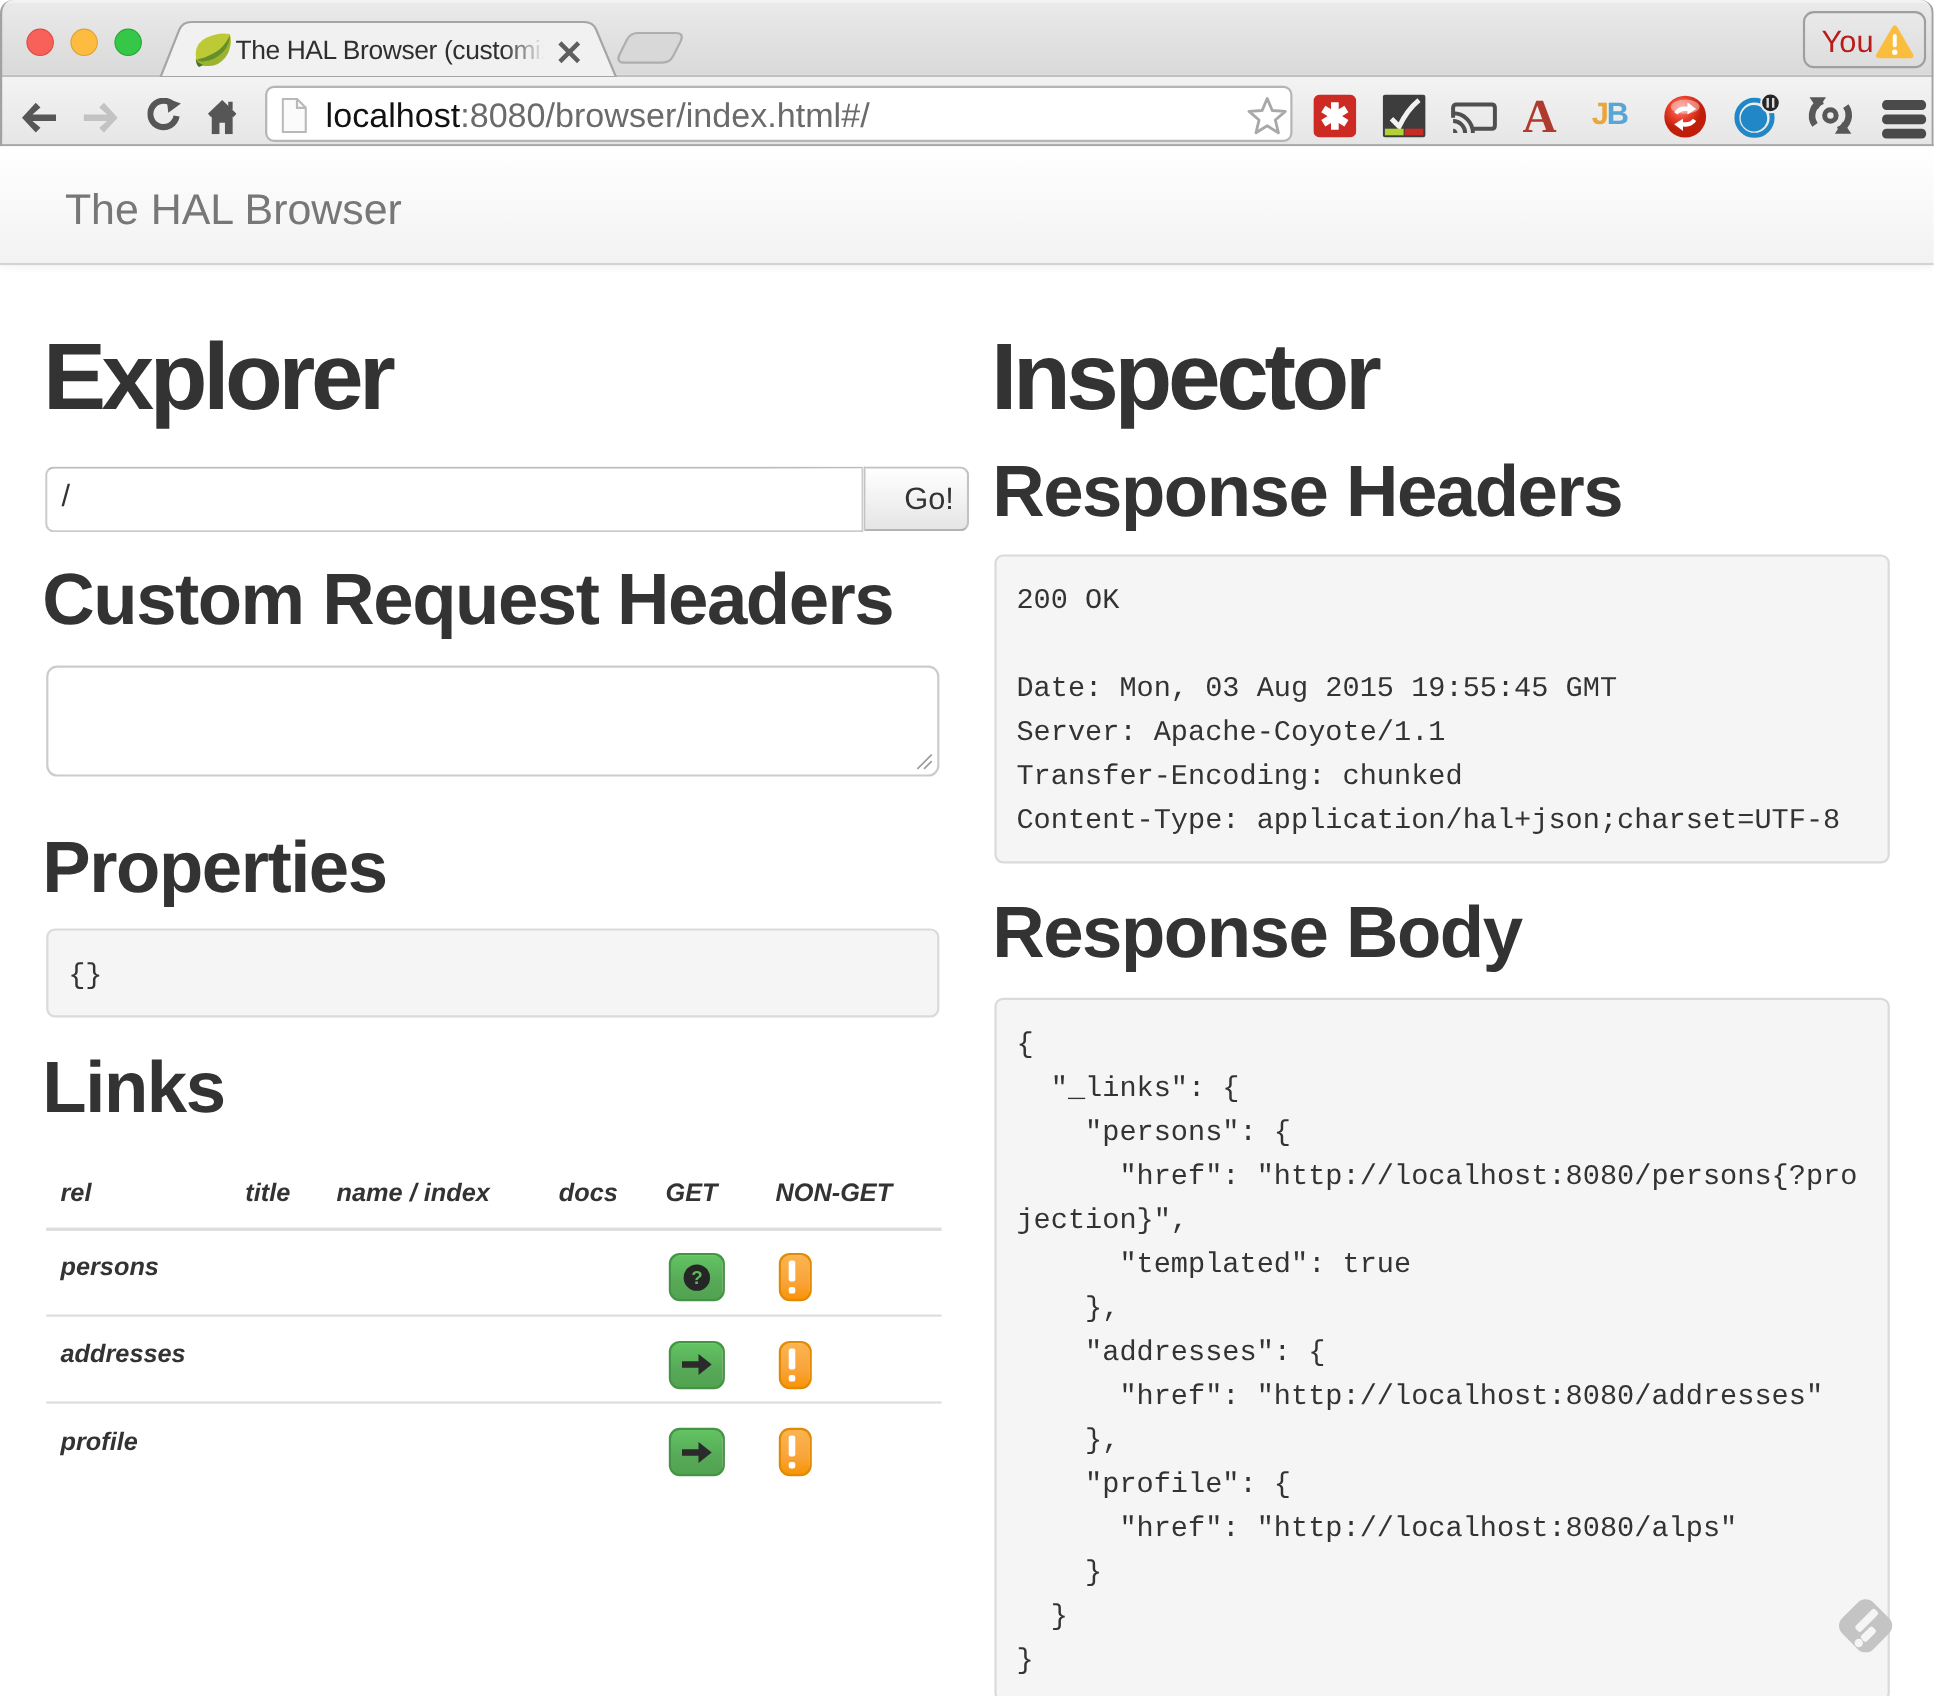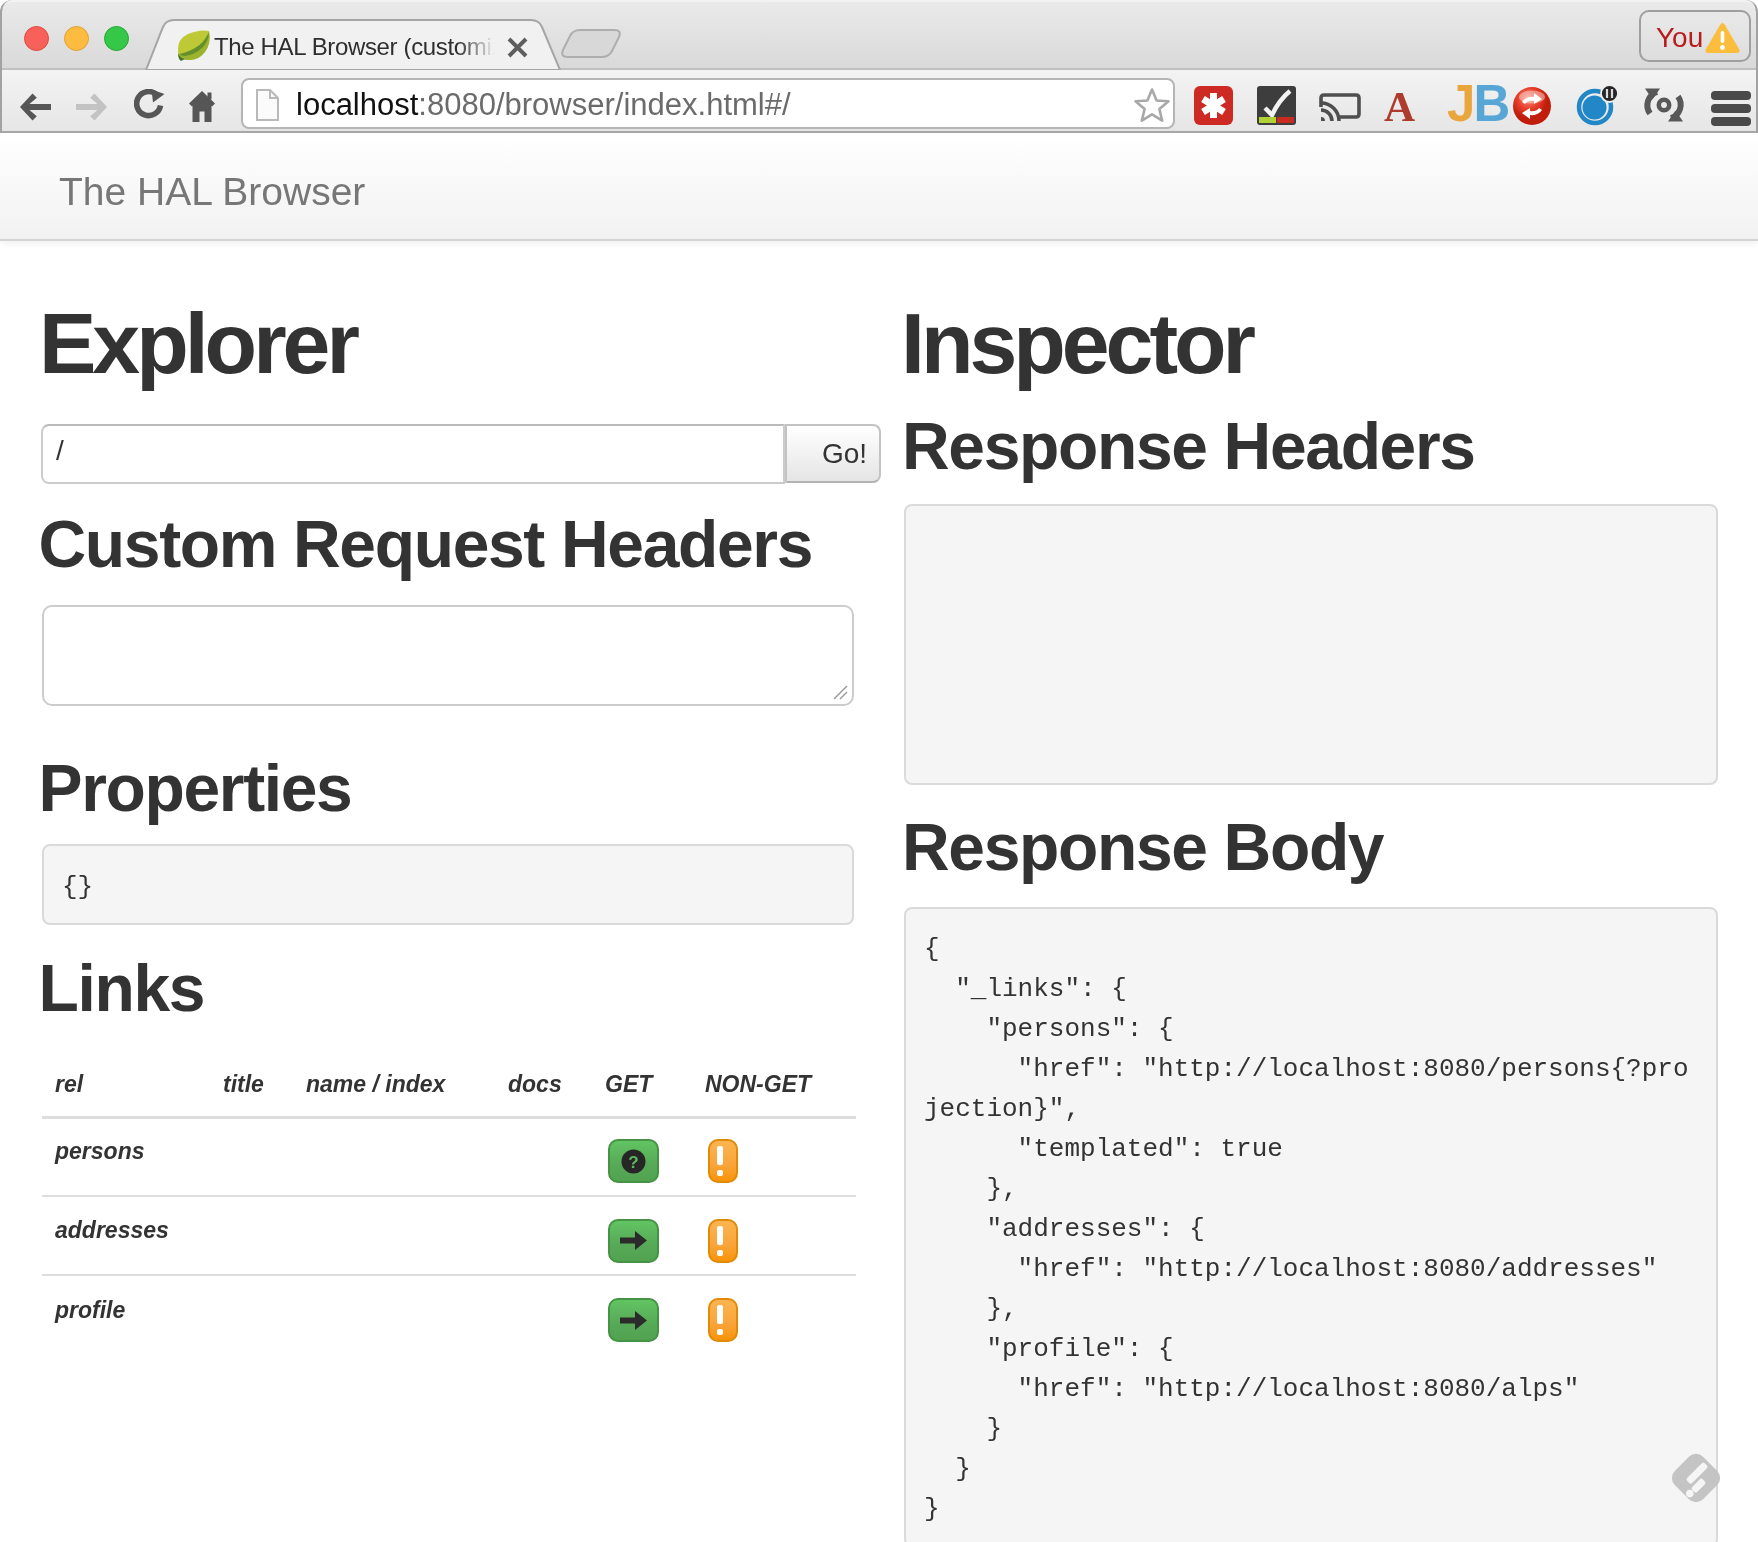--- a/index.html
+++ b/index.html
@@ -96,21 +96,21 @@
     <rect x="2" y="31" width="17" height="6" fill="#b2d135"></rect>
     <rect x="20" y="31" width="17" height="6" fill="#c92b22"></rect>
   </svg>
   <svg class="abs" style="left:1317px;top:87px;" width="46" height="38" viewBox="0 0 46 38">
     <path d="M4,20 L4,11 Q4,8 7,8 L39,8 Q42,8 42,11 L42,27 Q42,30 39,30 L23,30" fill="none" stroke="#4f4f4f" stroke-width="3.6"></path>
     <path d="M4,23 A11,11 0 0 1 15,34" stroke="#4f4f4f" stroke-width="3.6" fill="none"></path>
     <path d="M4,16 A18,18 0 0 1 22,34" stroke="#4f4f4f" stroke-width="3.6" fill="none"></path>
     <path d="M4,30 A4,4 0 0 1 8,34 L4,34 Z" fill="#4f4f4f"></path>
   </svg>
   <div class="abs" style="left:1384px;top:85px;font-family:'Liberation Serif',serif;font-weight:bold;font-size:43px;line-height:43px;color:#ae3b2d;">A</div>
-  <div class="abs" style="left:1447px;top:84px;font-size:51px;line-height:40px;font-weight:bold;"><span style="color:#e9a63c;">J</span><span style="color:#57a6d5;margin-left:-2px;">B</span></div>
+  <div class="abs" style="left:1447px;top:84px;font-size:28px;line-height:40px;font-weight:bold;"><span style="color:#e9a63c;">J</span><span style="color:#57a6d5;margin-left:-2px;">B</span></div>
   <svg class="abs" style="left:1512px;top:86px;" width="40" height="40" viewBox="0 0 40 40">
     <defs>
         <radialGradient id="rg" cx="40%" cy="30%">
           <stop offset="0%" stop-color="#fa8d80"></stop>
           <stop offset="55%" stop-color="#e8402c"></stop>
           <stop offset="100%" stop-color="#c11d0b"></stop>
         </radialGradient>
       </defs>
     <circle cx="20" cy="20" r="19" fill="url(#rg)"></circle>
     <ellipse cx="20" cy="11" rx="13" ry="6.5" fill="rgba(255,255,255,0.4)"></ellipse>
@@ -160,20 +160,26 @@
     <g stroke="#9a9a9a" stroke-width="1.5">
         <line x1="2" y1="15" x2="15" y2="2"></line>
         <line x1="8" y1="15" x2="15" y2="8"></line>
       </g>
   </svg>
   <h2 class="t" style="left:38.5px; top:754.6px;">Properties</h2>
   <div class="abs prebox" id="pre1"></div>
   <div class="monotxt" style="left:62px;top:867px;">{}</div>
   <h2 class="t" style="left:902px; top:813.6px;">Response Body</h2>
   <div class="abs prebox" id="preh"></div>
+  <div class="monotxt" style="left:924px;top:526px;">200 OK
+
+Date: Mon, 03 Aug 2015 19:55:45 GMT
+Server: Apache-Coyote/1.1
+Transfer-Encoding: chunked
+Content-Type: application/hal+json;charset=UTF-8</div>
   <div class="abs prebox" id="preb"></div>
   <div class="monotxt" style="left:924px;top:929px;">{
   "_links": {
     "persons": {
       "href": "http://localhost:8080/persons{?pro
 jection}",
       "templated": true
     },
     "addresses": {
       "href": "http://localhost:8080/addresses"

